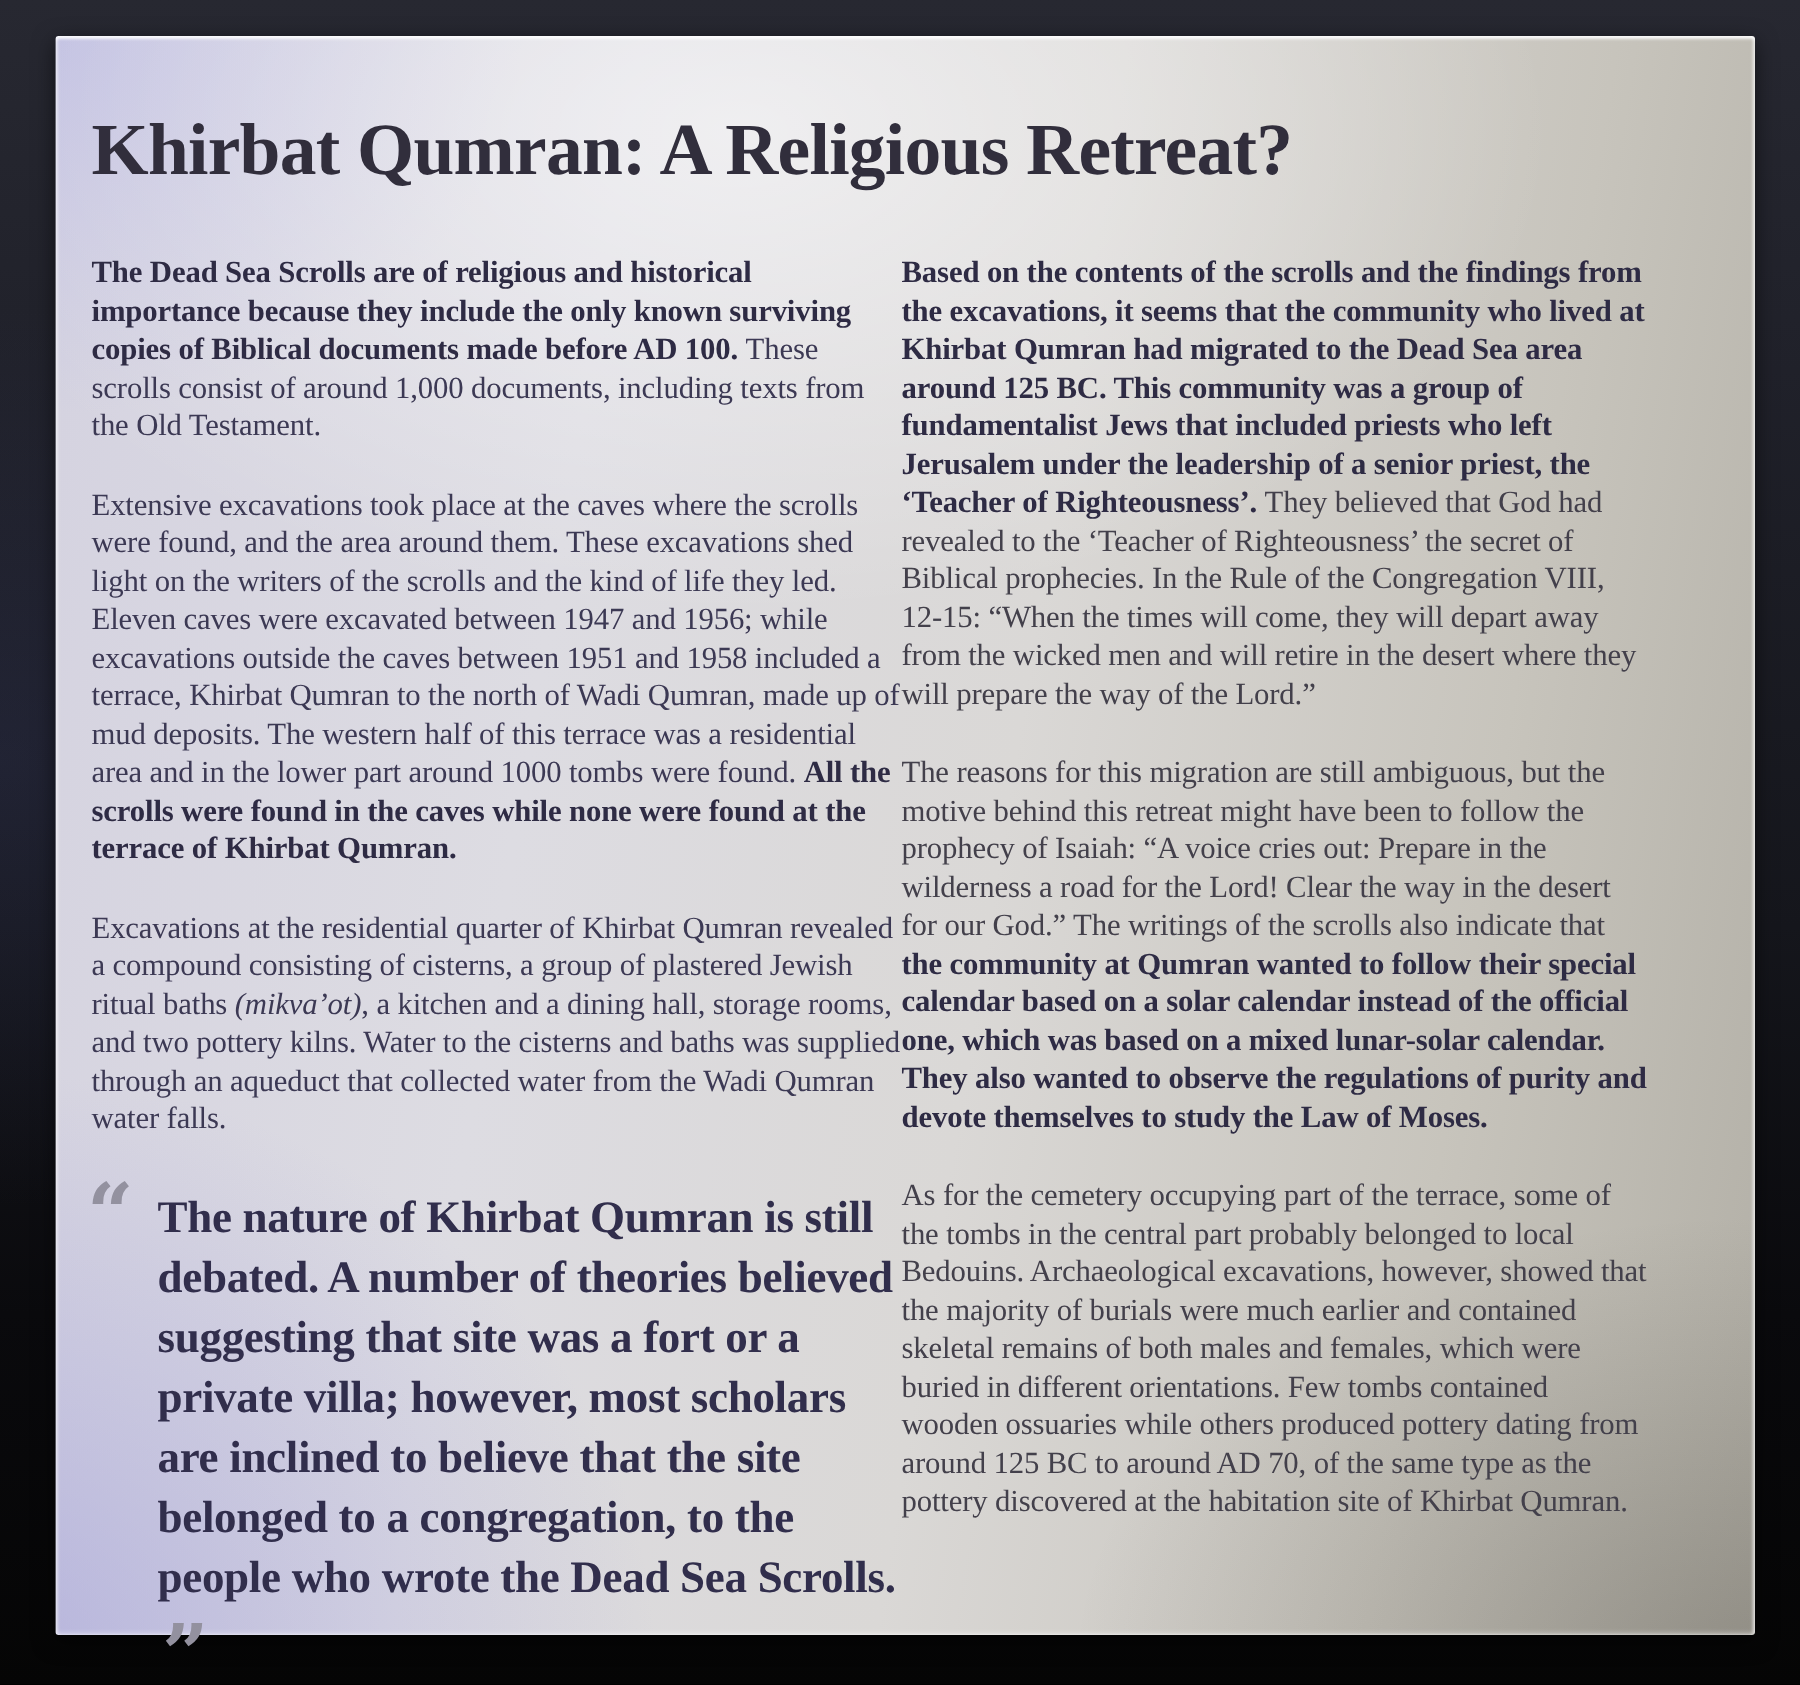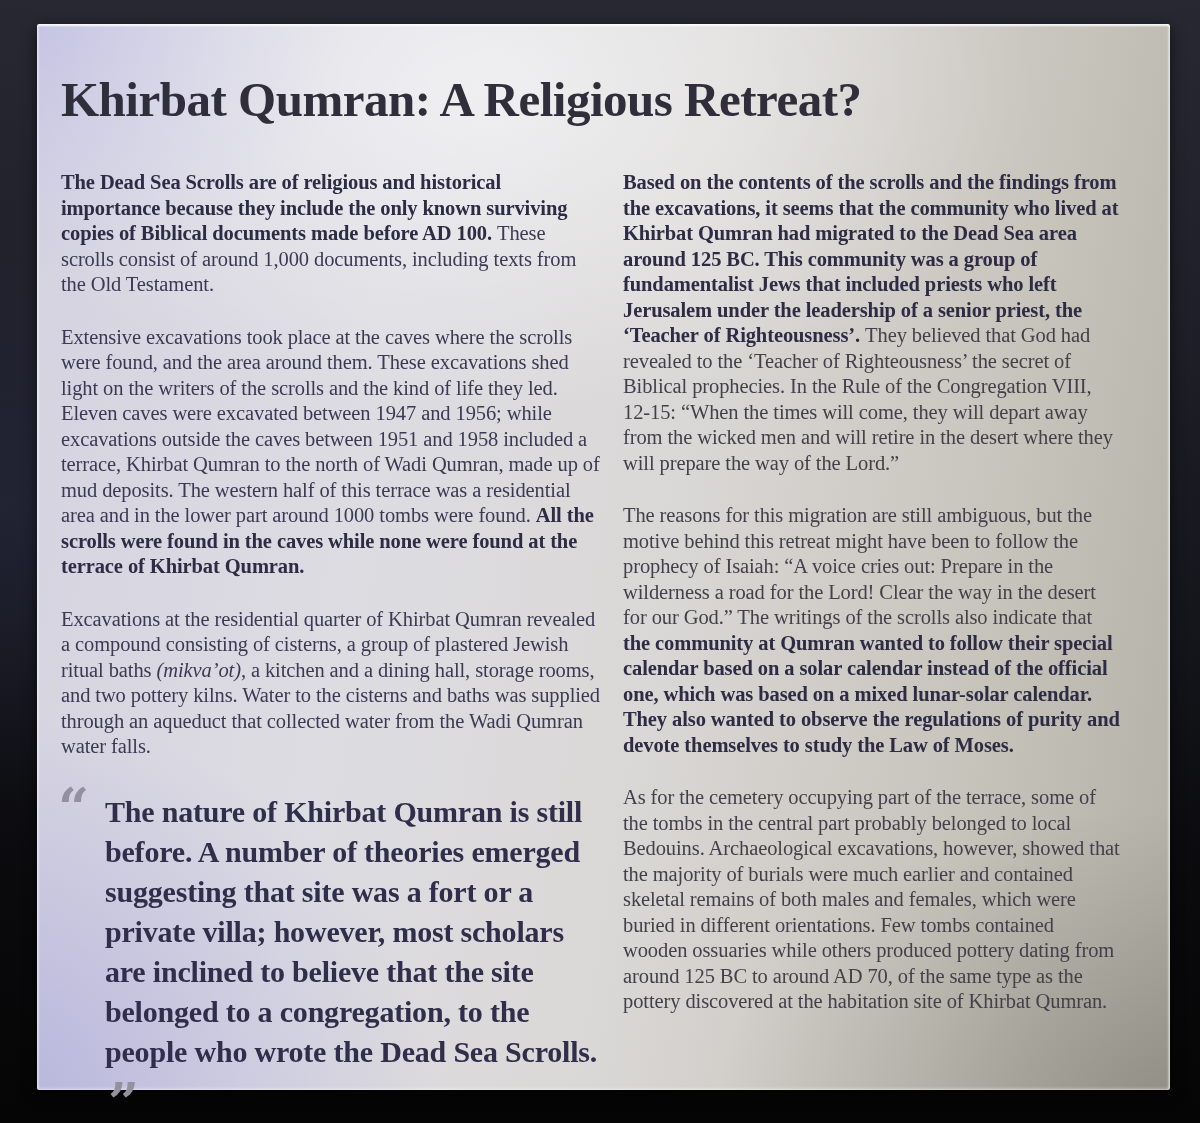--- a/index.html
+++ b/index.html
@@ -26,21 +26,21 @@
       inset -2px 0 2px rgba(255,255,255,0.40),
       inset 2px 0 2px rgba(255,255,255,0.35),
       inset 0 -2px 3px rgba(255,255,255,0.28),
       0 4px 14px rgba(0,0,0,0.55);
   }
   .panel-inner{position:relative;width:100%;height:100%;box-sizing:border-box;padding:50px 46px 26px 24px;border-radius:18px;}
   .title{
     font-size:49px;line-height:1.05;font-weight:600;color:#312e3c;
     letter-spacing:-0.5px;margin:0;
   }
-  .columns{display:flex;gap:22px;margin-top:45px;}
+  .columns{display:flex;margin-top:45px;}
   .col-left{width:540px;flex:none;color:#3c3954;}
   .col-right{width:500px;flex:none;color:#43404b;}
   .col p{margin:0 0 27px 0;font-size:20.5px;line-height:25.5px;letter-spacing:-0.1px;}
   .col p:last-child{margin-bottom:0;}
   span.b{font-weight:bold;color:#2e2b44;}
   span.i{font-style:italic;}
   .quote{
     position:relative;margin-top:32px;padding-left:44px;
     font-size:30px;line-height:40px;font-weight:600;color:#312e4c;
     letter-spacing:-0.2px;
@@ -62,21 +62,21 @@
       <h1 class="title">Khirbat Qumran: A Religious Retreat?</h1>
 
       <div class="columns">
 
         <div class="col col-left">
           <p><span class="b">The Dead Sea Scrolls are of religious and historical importance because they include the only known surviving copies of Biblical documents made before AD 100. </span><span>These scrolls consist of around 1,000 documents, including texts from the Old Testament.</span></p>
           <p><span>Extensive excavations took place at the caves where the scrolls were found, and the area around them. These excavations shed light on the writers of the scrolls and the kind of life they led. Eleven caves were excavated between 1947 and 1956; while excavations outside the caves between 1951 and 1958 included a terrace, Khirbat Qumran to the north of Wadi Qumran, made up of mud deposits. The western half of this terrace was a residential area and in the lower part around 1000 tombs were found. </span><span class="b">All the scrolls were found in the caves while none were found at the terrace of Khirbat Qumran.</span></p>
           <p><span>Excavations at the residential quarter of Khirbat Qumran revealed a compound consisting of cisterns, a group of plastered Jewish ritual baths </span><span class="i">(mikva’ot)</span><span>, a kitchen and a dining hall, storage rooms, and two pottery kilns. Water to the cisterns and baths was supplied through an aqueduct that collected water from the Wadi Qumran water falls.</span></p>
 
           <div class="quote">
-            <span class="qmark open">“</span><span>The nature of Khirbat Qumran is still before. A number of theories emerged suggesting that site was a fort or a private villa; however, most scholars are inclined to believe that the site belonged to a congregation, to the people who wrote the Dead Sea Scrolls.</span><span class="qmark close">”</span>
+            <span class="qmark open">“</span><span>The nature of Khirbat Qumran is still debated. A number of theories believed suggesting that site was a fort or a private villa; however, most scholars are inclined to believe that the site belonged to a congregation, to the people who wrote the Dead Sea Scrolls.</span><span class="qmark close">”</span>
           </div>
         </div>
 
         <div class="col col-right">
           <p><span class="b">Based on the contents of the scrolls and the findings from the excavations, it seems that the community who lived at Khirbat Qumran had migrated to the Dead Sea area around 125 BC. This community was a group of fundamentalist Jews that included priests who left Jerusalem under the leadership of a senior priest, the ‘Teacher of Righteousness’. </span><span>They believed that God had revealed to the ‘Teacher of Righteousness’ the secret of Biblical prophecies. In the Rule of the Congregation VIII, 12-15: “When the times will come, they will depart away from the wicked men and will retire in the desert where they will prepare the way of the Lord.”</span></p>
           <p><span>The reasons for this migration are still ambiguous, but the motive behind this retreat might have been to follow the prophecy of Isaiah: “A voice cries out: Prepare in the wilderness a road for the Lord! Clear the way in the desert for our God.” The writings of the scrolls also indicate that </span><span class="b">the community at Qumran wanted to follow their special calendar based on a solar calendar instead of the official one, which was based on a mixed lunar-solar calendar. They also wanted to observe the regulations of purity and devote themselves to study the Law of Moses.</span></p>
           <p><span>As for the cemetery occupying part of the terrace, some of the tombs in the central part probably belonged to local Bedouins. Archaeological excavations, however, showed that the majority of burials were much earlier and contained skeletal remains of both males and females, which were buried in different orientations. Few tombs contained wooden ossuaries while others produced pottery dating from around 125 BC to around AD 70, of the same type as the pottery discovered at the habitation site of Khirbat Qumran.</span></p>
         </div>
 
       </div>

